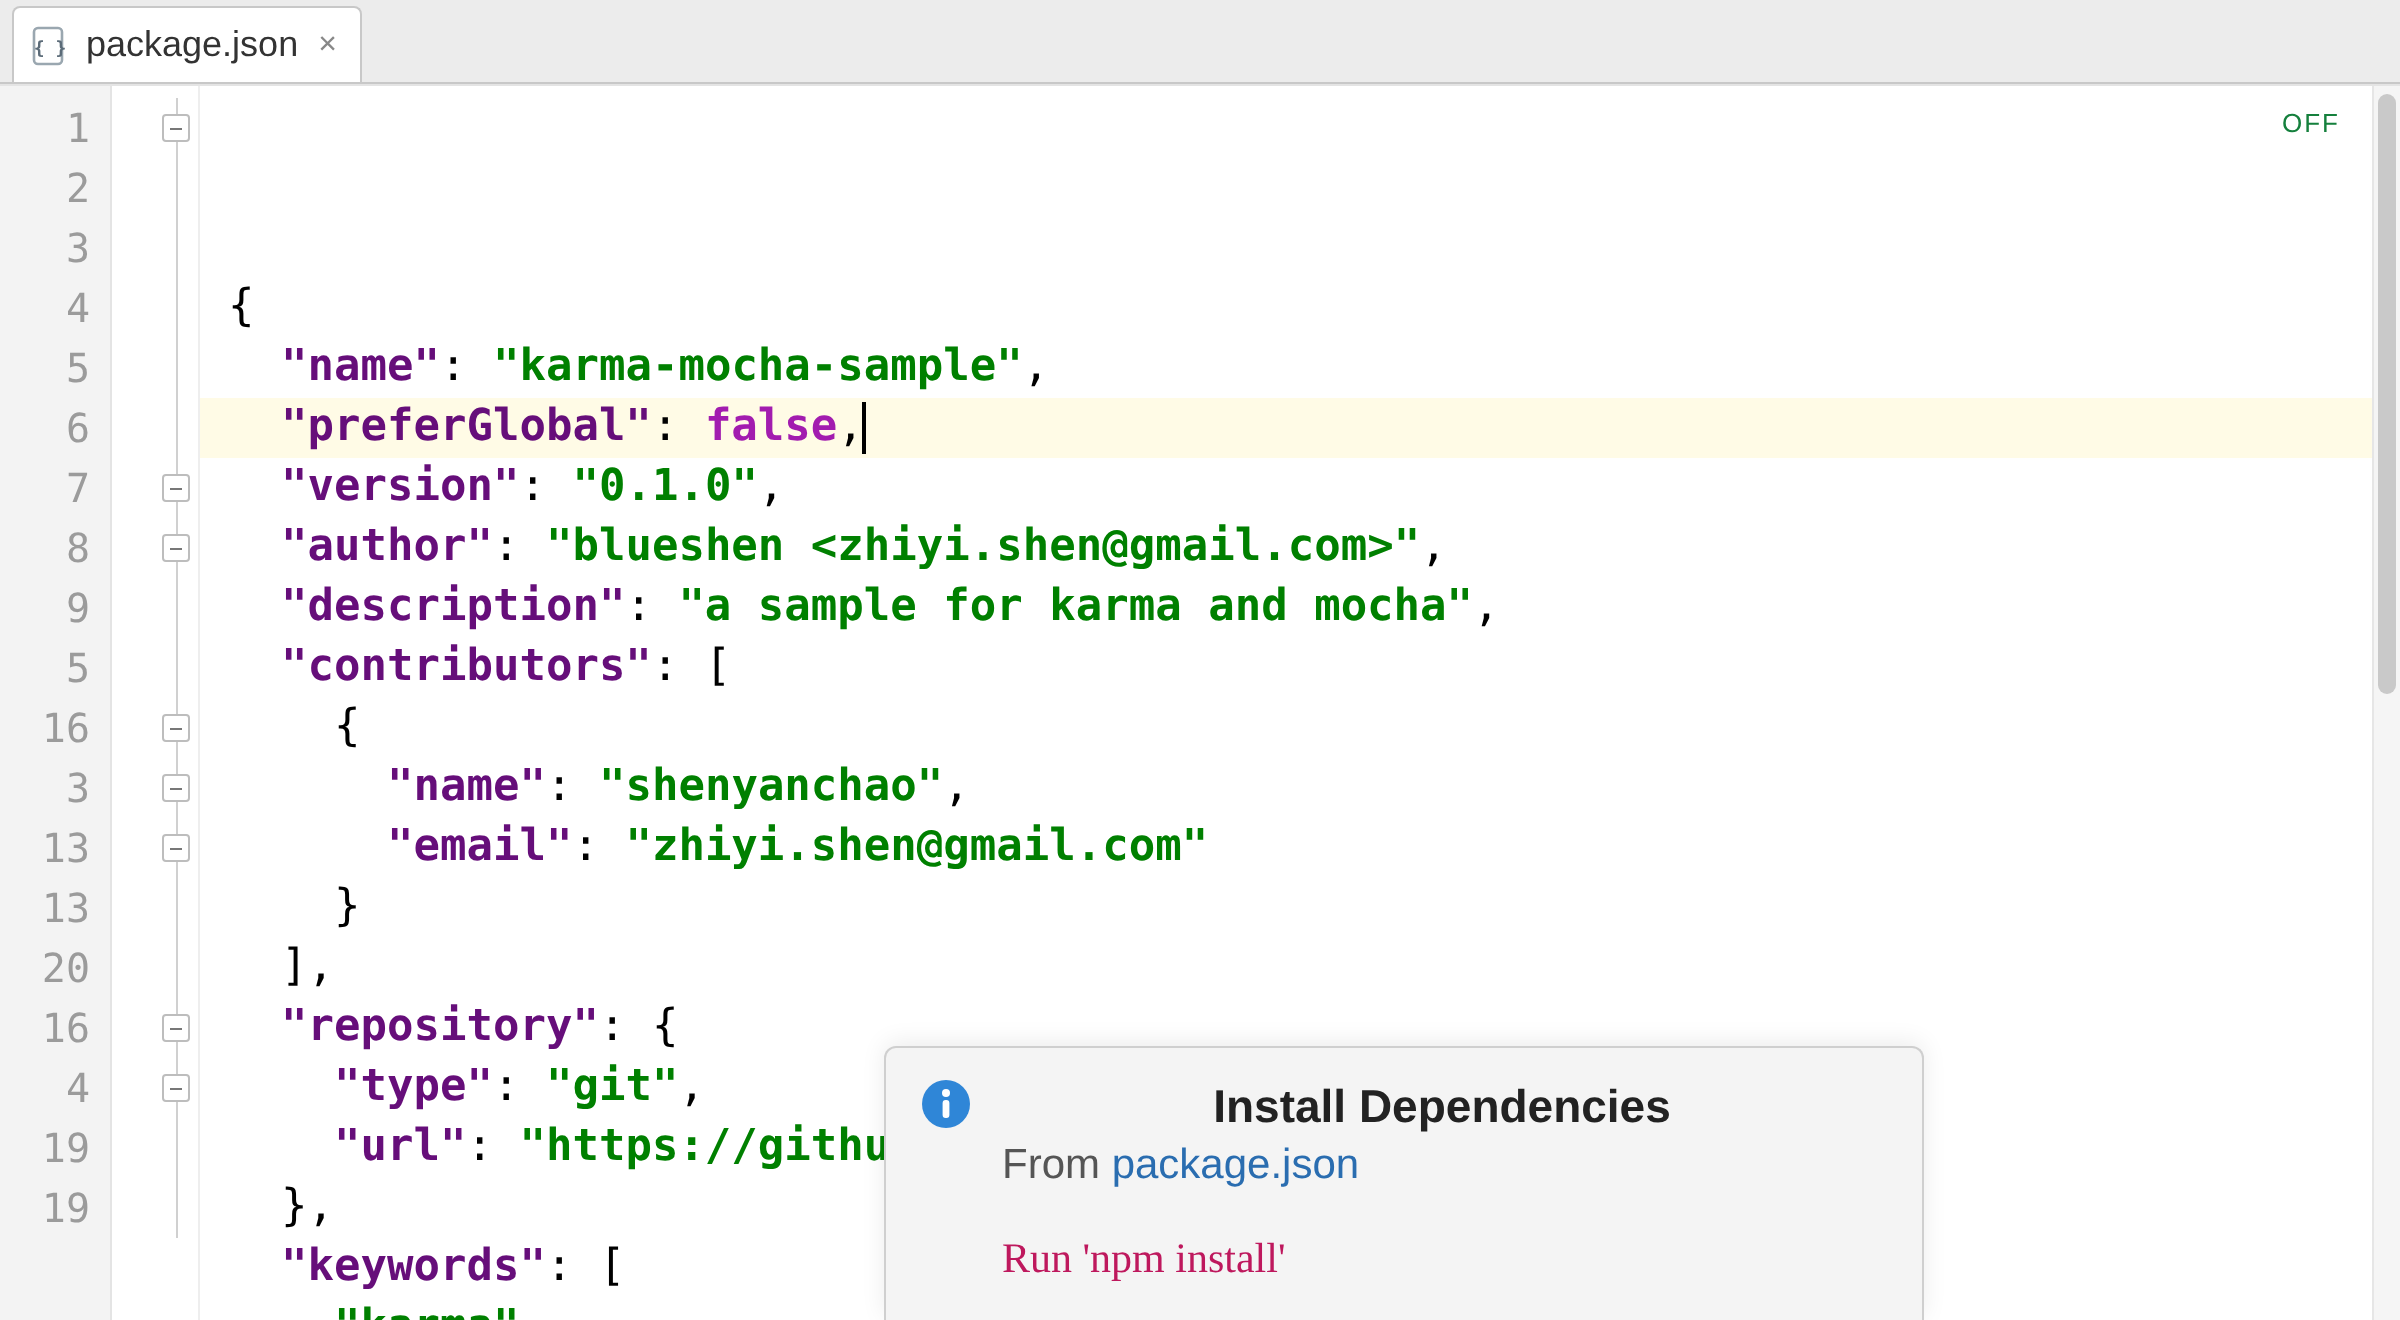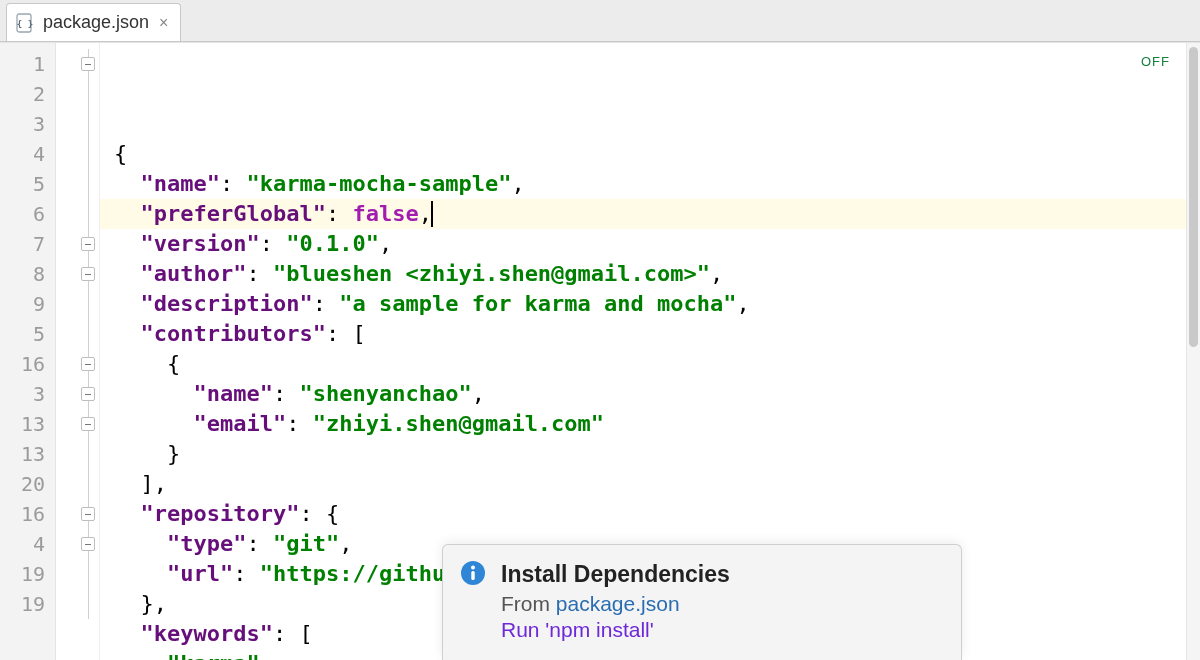--- a/index.html
+++ b/index.html
@@ -151,27 +151,28 @@
     font-family:"Segoe UI","Helvetica Neue",Arial,sans-serif;
     color:#333;
   }
   .notif .info-icon{
     position:absolute; left:16px; top:14px;
     width:28px; height:28px;
   }
   .notif .title{
     font-size:23px; font-weight:700; color:#222;
     margin-bottom:4px;
+    text-align:center;
   }
   .notif .sub{
-    font-size:21px; color:#555; margin-bottom:2px;
+    font-size:21px; color:#555; margin-bottom:22px;
   }
   .notif .sub .file-link{ color:#2a6db0; }
   .notif .actions{ display:flex; gap:36px; font-size:21px; }
-  .notif .actions a{ color:#6d28d9; text-decoration:none; cursor:pointer; }
+  .notif .actions a{ color:#be185d; text-decoration:none; cursor:pointer;font-family:Liberation Serif, serif; }
 </style>
 </head>
 <body>
 
 <div class="tabbar">
   <div class="tab">
     <span class="filetype-icon">
       <svg width="20" height="20" viewBox="0 0 20 20">
         <rect x="2" y="1" width="14" height="18" rx="2" fill="#fff" stroke="#9aa7b0" stroke-width="1.3"></rect>
         <text x="10" y="14" text-anchor="middle" font-size="9" font-family="monospace" fill="#5b6b78" font-weight="bold">{ }</text>

